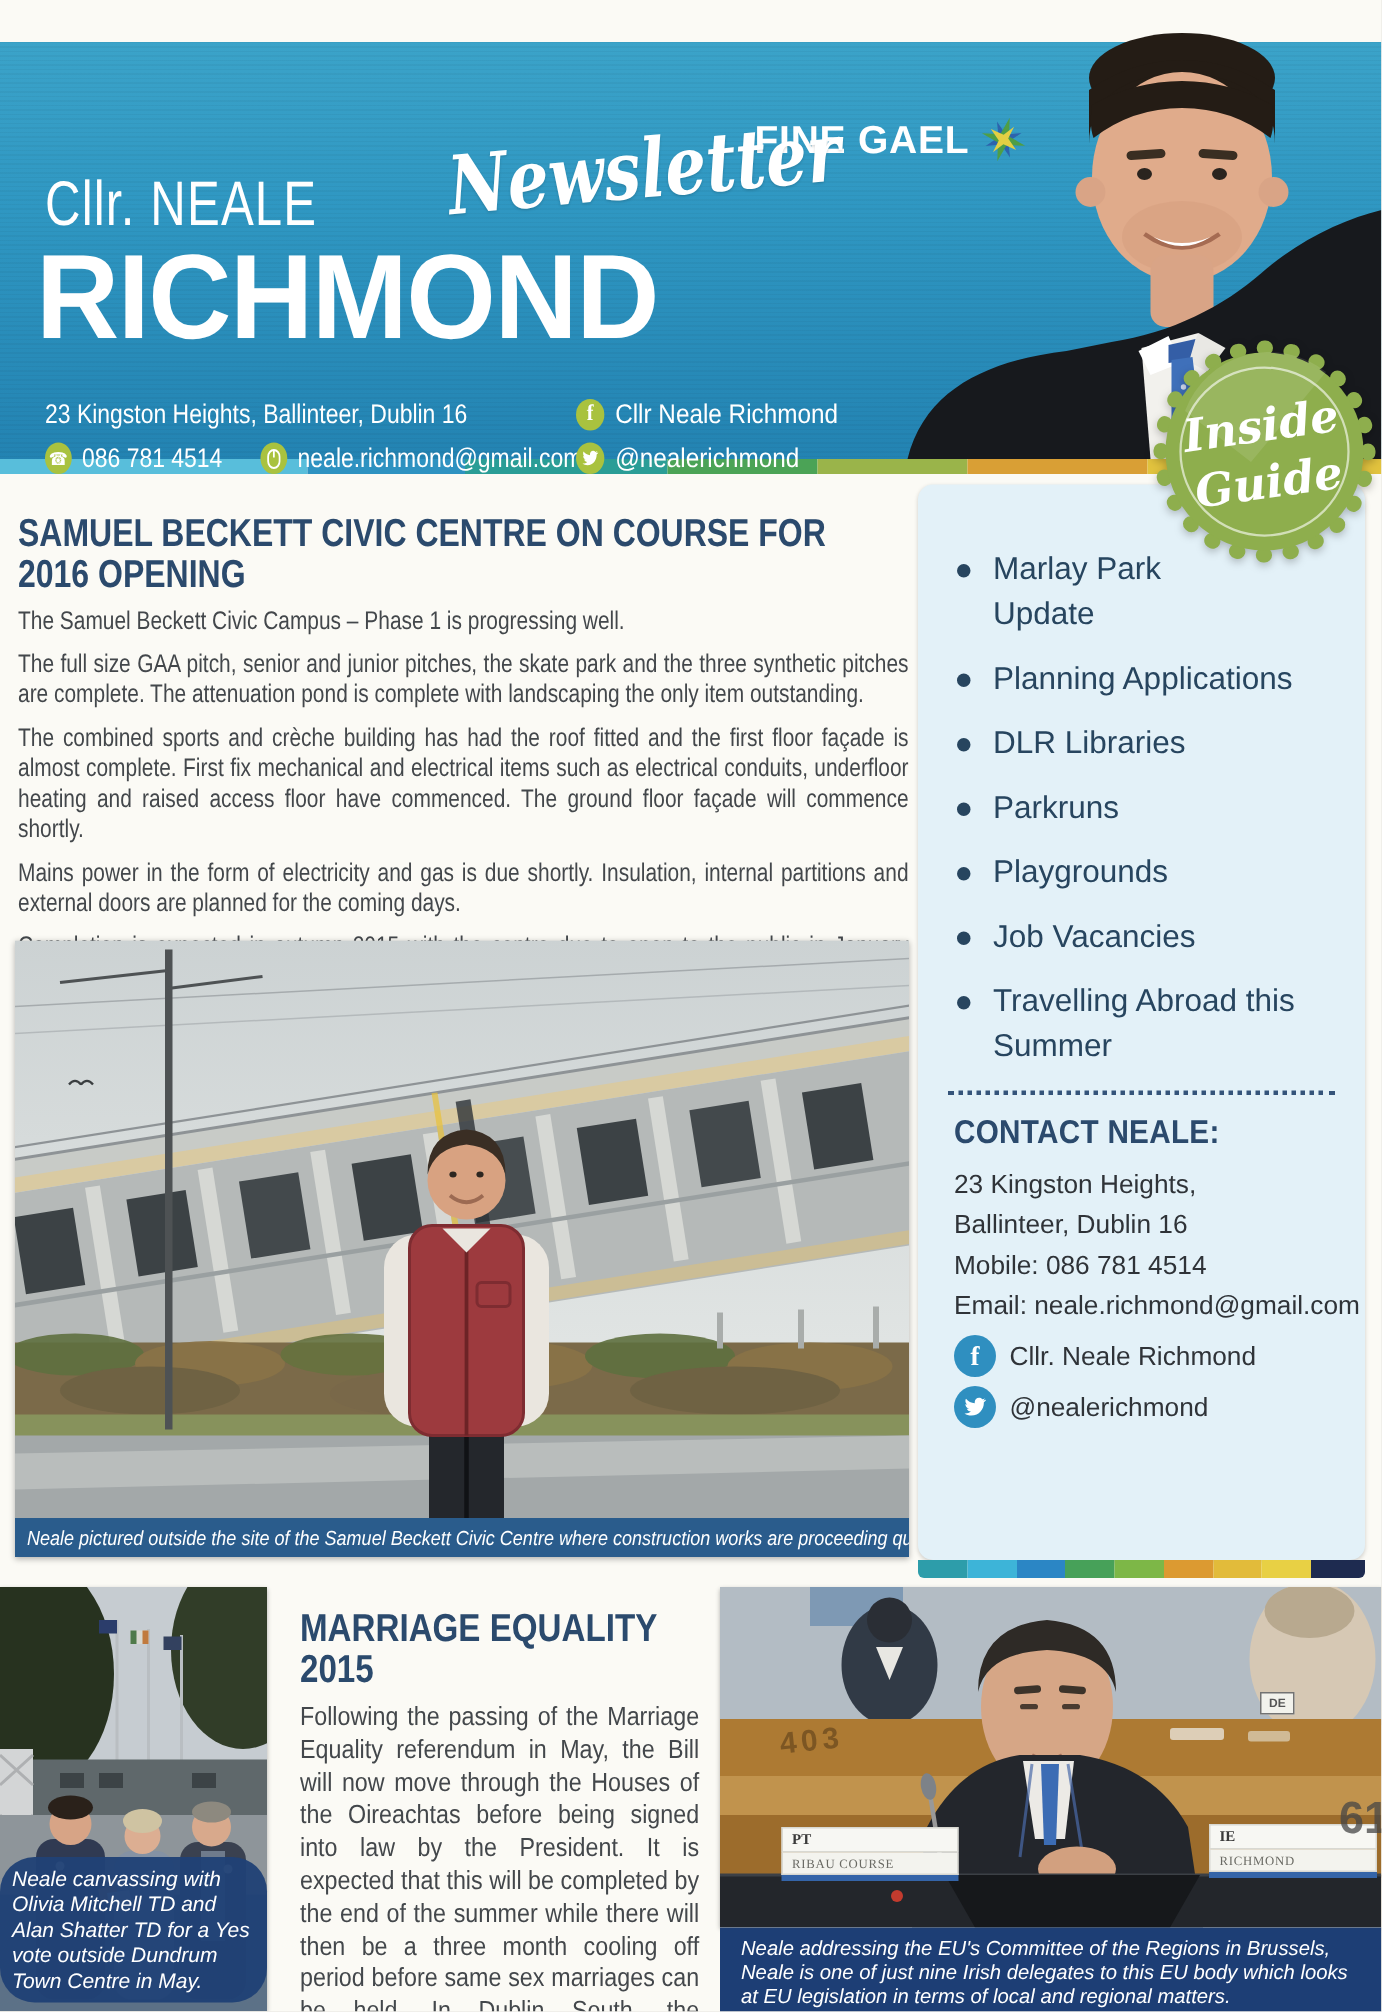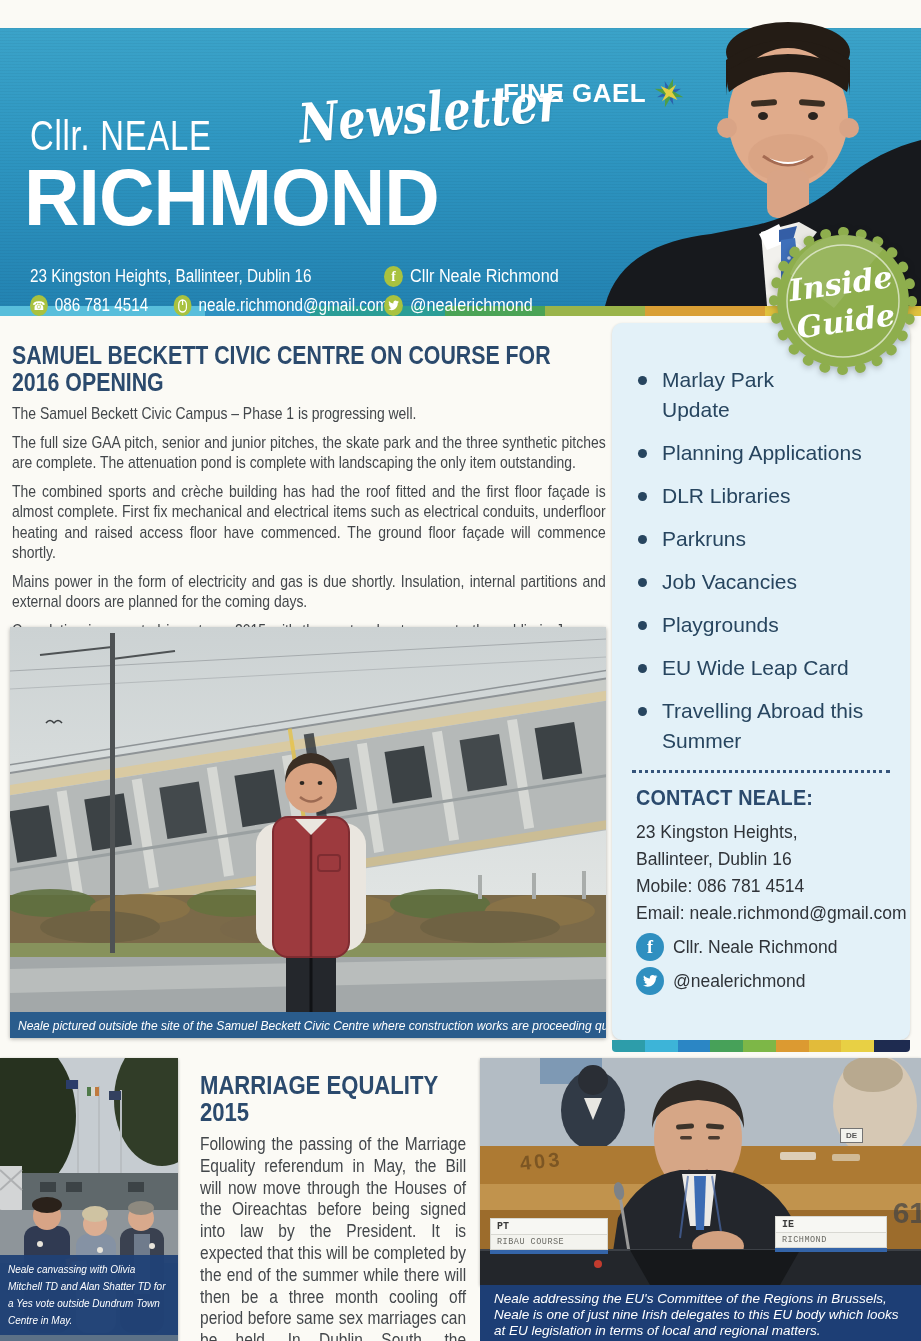--- a/index.html
+++ b/index.html
@@ -76,35 +76,35 @@
   .social-row{display:flex;align-items:center;gap:9px;margin:6px 0 0 24px;
       color:#2f3338;font-size:17.5px;}
   .social-row .ic{width:28px;height:28px;}
   .ic.blue{background:#2f8fc0;}
   .panel-stripe{left:612px;top:1040px;width:298px;height:12px;border-radius:0 0 4px 4px;overflow:hidden;}
   
   .photo-left{position:absolute;left:0;top:1058px;width:178px;height:283px;z-index:2;
       box-shadow:0 1px 3px rgba(0,0,0,.3);}
   .photo-left svg{display:block;}
   .caption-overlay{position:absolute;left:0;right:0;bottom:6px;background:rgba(32,66,118,.96);
-      color:#fff;font-style:italic;font-size:10px;line-height:17px;padding:6px 8px;}
+      color:#fff;font-style:italic;font-size:14px;line-height:17px;padding:6px 8px;border-radius:23px;}
   .marriage-title{position:absolute;left:200px;top:1072px;width:313px;margin:0;
       color:#2b4a6d;font-size:26px;line-height:27px;font-weight:800;
       transform:scaleX(.85);transform-origin:left top;z-index:2;}
   .marriage-body{position:absolute;left:200px;top:1134px;width:300px;
       transform:scaleX(.887);transform-origin:left top;z-index:2;
       font-size:17.5px;line-height:21.8px;color:#43474b;text-align:justify;}
   .photo-eu{position:absolute;left:480px;top:1058px;width:441px;height:227px;z-index:2;
       box-shadow:0 1px 3px rgba(0,0,0,.3);}
   .photo-eu svg{display:block;}
   .eu-caption{position:absolute;left:480px;top:1285px;width:441px;height:65px;
       background:#1d3e75;color:#fff;font-style:italic;font-size:13.5px;line-height:16px;
       padding:6px 14px;box-sizing:border-box;z-index:2;}
   
-  .plate{position:absolute;font-family:Liberation Mono, monospace;}
+  .plate{position:absolute;font-family:Liberation Serif, serif;margin-left:31px;}
   .plate .country{background:#f7f7f3;color:#3a3a3a;font-weight:bold;font-size:10px;
       padding:2px 6px;border:1px solid #d8d8d2;}
   .plate .pname{background:#f3f3ee;color:#6a6a64;font-size:8.5px;padding:2px 6px;
       border:1px solid #d8d8d2;border-top:none;letter-spacing:.5px;}
   .plate .bluestrip{height:4px;background:#3464a8;}
   .desk-number{position:absolute;left:40px;top:92px;transform:rotate(-6deg);
       font-size:20px;font-weight:bold;letter-spacing:3px;color:rgba(92,62,25,.6);}
   .far-plate{position:absolute;left:360px;top:70px;background:#f2f2ec;color:#555;
       font-size:8px;font-weight:bold;padding:2px 5px;border:1px solid #737373;}
   .num61{position:absolute;right:-5px;top:138px;font-size:30px;font-weight:bold;
@@ -301,23 +301,22 @@
       <span>Neale pictured outside the site of the Samuel Beckett Civic Centre where construction works are proceeding quickly</span>
     </figcaption>
   </figure>
 
   <aside class="sidebar">
     <ul class="guide-list">
       <li>Marlay Park Update</li>
       <li>Planning Applications</li>
       <li>DLR Libraries</li>
       <li>Parkruns</li>
+      <li>Playgrounds</li>
       <li>Job Vacancies</li>
-      <li>Playgrounds</li>
-      <li>EU Wide Leap Card</li>
       <li>Travelling Abroad this Summer</li>
     </ul>
     <div class="divider"></div>
     <div class="contact-title">CONTACT NEALE:</div>
     <div class="contact-lines">
       <div>23 Kingston Heights,</div>
       <div>Ballinteer, Dublin 16</div>
       <div>Mobile: 086 781 4514</div>
       <div>Email: neale.richmond@gmail.com</div>
     </div>

